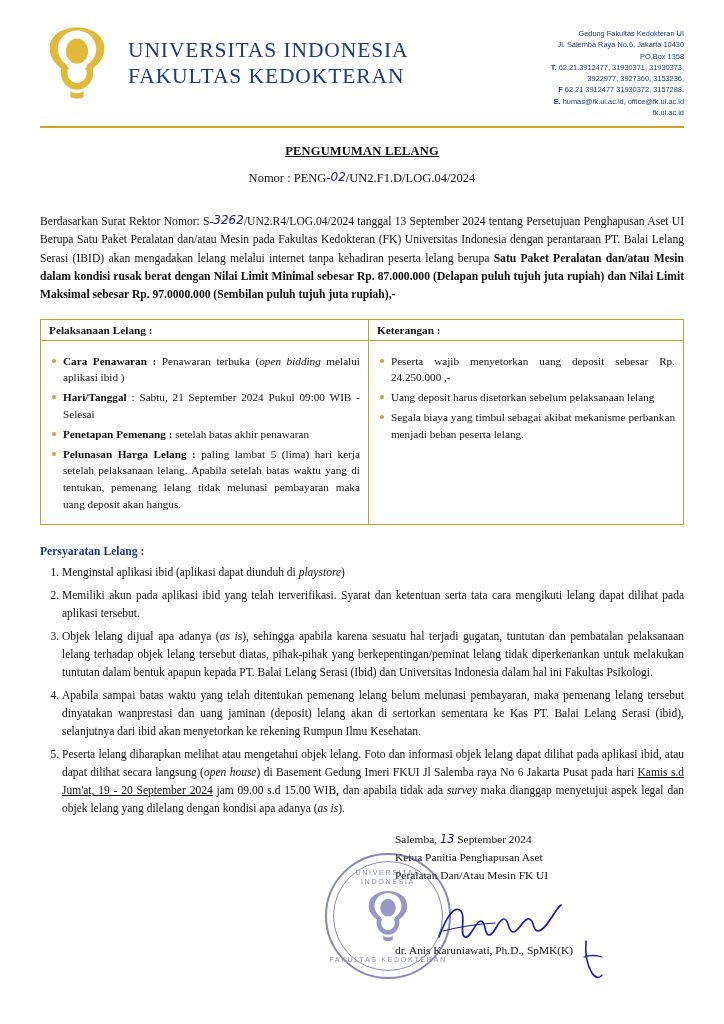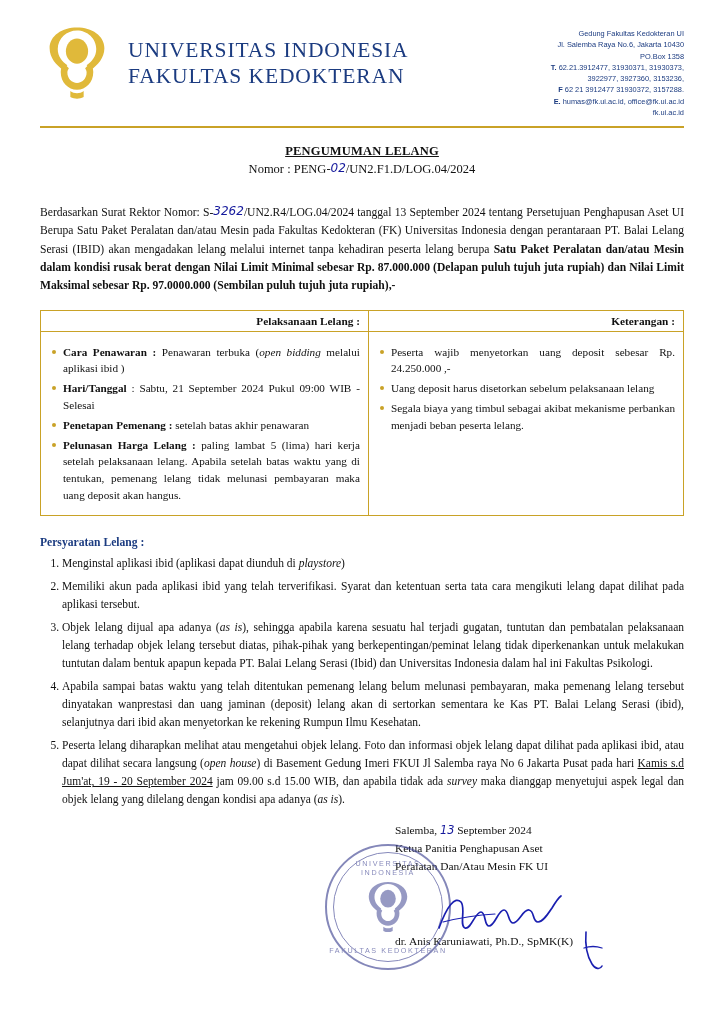--- a/index.html
+++ b/index.html
@@ -68,21 +68,21 @@
     text-align: center;
     margin-top: 16px;
     font-size: 12.5px;
     font-weight: bold;
     letter-spacing: 0.2px;
     text-decoration: underline;
   }
   .doc-number {
     text-align: center;
     font-size: 12.5px;
-    margin-top: 3px;
+    margin-top: 12px;
     position: relative;
   }
   .hand-sm {
     font-family: "DejaVu Sans", sans-serif;
     color: #15199c;
     font-style: italic;
     font-size: 12px;
     position: relative;
     top: -1px;
   }
@@ -102,21 +102,21 @@
     width: 100%;
     border-collapse: collapse;
     margin-top: 14px;
     font-size: 11.2px;
   }
   table.lelang th, table.lelang td {
     border: 1px solid #c9a227;
     vertical-align: top;
   }
   table.lelang th {
-    text-align: right;
+    text-align: left;
     padding: 4px 8px;
     font-weight: bold;
     font-size: 11.3px;
   }
   table.lelang td { padding: 12px 8px 8px 8px; }
   .col-left { width: 51%; }
   ul.bul {
     margin: 0;
     padding-left: 14px;
     list-style: none;

